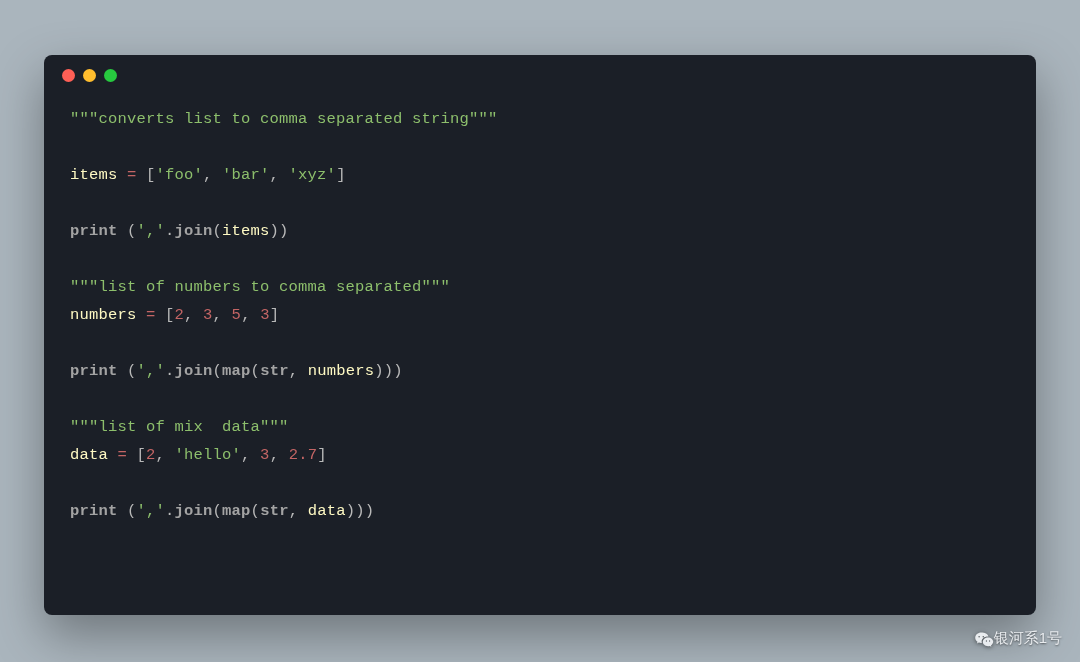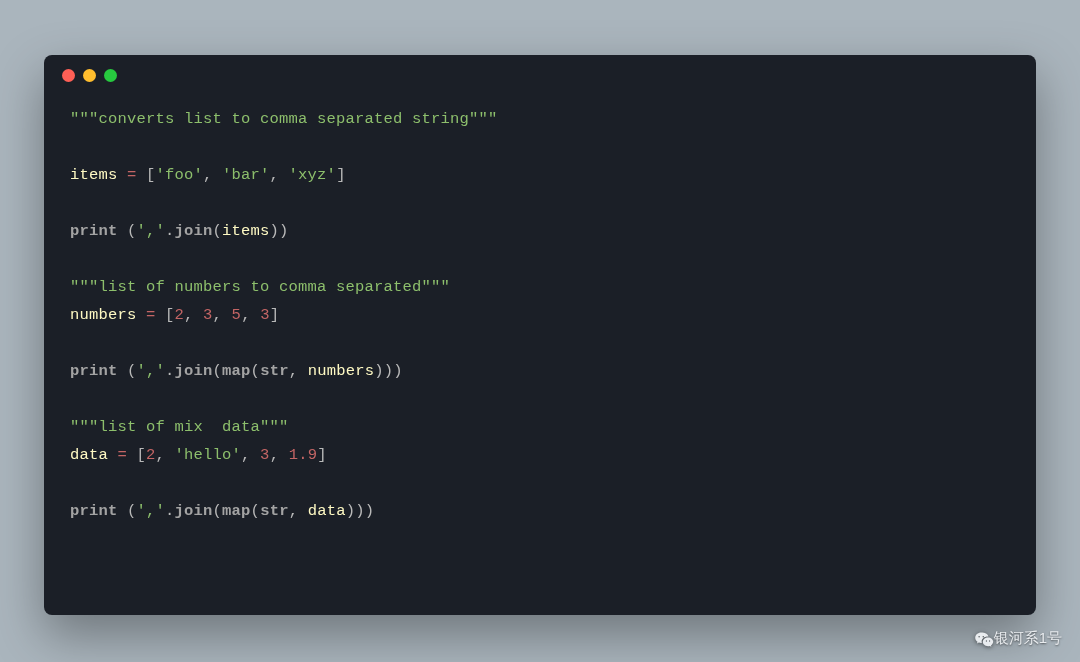--- a/index.html
+++ b/index.html
@@ -81,21 +81,21 @@
 <span class="ident">items</span><span class="eq"> = </span><span class="punc">[</span><span class="str">'foo'</span><span class="punc">, </span><span class="str">'bar'</span><span class="punc">, </span><span class="str">'xyz'</span><span class="punc">]</span>
 
 <span class="fn">print</span><span class="punc"> (</span><span class="str">','</span><span class="punc">.</span><span class="fn">join</span><span class="punc">(</span><span class="ident">items</span><span class="punc">))</span>
 
 <span class="str">"""list of numbers to comma separated"""</span>
 <span class="ident">numbers</span><span class="eq"> = </span><span class="punc">[</span><span class="num">2</span><span class="punc">, </span><span class="num">3</span><span class="punc">, </span><span class="num">5</span><span class="punc">, </span><span class="num">3</span><span class="punc">]</span>
 
 <span class="fn">print</span><span class="punc"> (</span><span class="str">','</span><span class="punc">.</span><span class="fn">join</span><span class="punc">(</span><span class="fn">map</span><span class="punc">(</span><span class="fn">str</span><span class="punc">, </span><span class="ident">numbers</span><span class="punc">)))</span>
 
 <span class="str">"""list of mix  data"""</span>
-<span class="ident">data</span><span class="eq"> = </span><span class="punc">[</span><span class="num">2</span><span class="punc">, </span><span class="str">'hello'</span><span class="punc">, </span><span class="num">3</span><span class="punc">, </span><span class="num">1.9</span><span class="punc">]</span>
+<span class="ident">data</span><span class="eq"> = </span><span class="punc">[</span><span class="num">2</span><span class="punc">, </span><span class="str">'hello'</span><span class="punc">, </span><span class="num">3</span><span class="punc">, </span><span class="num">2.7</span><span class="punc">]</span>
 
 <span class="fn">print</span><span class="punc"> (</span><span class="str">','</span><span class="punc">.</span><span class="fn">join</span><span class="punc">(</span><span class="fn">map</span><span class="punc">(</span><span class="fn">str</span><span class="punc">, </span><span class="ident">data</span><span class="punc">)))</span></div>
 </div>
 
 <div class="watermark">
   <svg viewBox="0 0 24 20">
     <path d="M8.5 2C4.36 2 1 4.91 1 8.5c0 2.02 1.11 3.83 2.85 5.02l-.71 2.13 2.48-1.24c.87.32 1.82.49 2.88.49.27 0 .54-.01.8-.04-.17-.56-.26-1.15-.26-1.76 0-3.52 3.43-6.38 7.66-6.38.28 0 .55.01.82.04C16.83 3.97 13.01 2 8.5 2zm-2.6 4.2c.55 0 1 .45 1 1s-.45 1-1 1-1-.45-1-1 .45-1 1-1zm5.2 0c.55 0 1 .45 1 1s-.45 1-1 1-1-.45-1-1 .45-1 1-1zM17 8c-3.59 0-6.5 2.46-6.5 5.5S13.41 19 17 19c.78 0 1.52-.12 2.21-.33l2.05 1.02-.56-1.68C22.14 17.02 23.5 15.38 23.5 13.5 23.5 10.46 20.59 8 17 8zm-2 3.7c.44 0 .8.36.8.8s-.36.8-.8.8-.8-.36-.8-.8.36-.8.8-.8zm4 0c.44 0 .8.36.8.8s-.36.8-.8.8-.8-.36-.8-.8.36-.8.8-.8z"></path>
   </svg>
   <span>银河系1号</span>
 </div>

